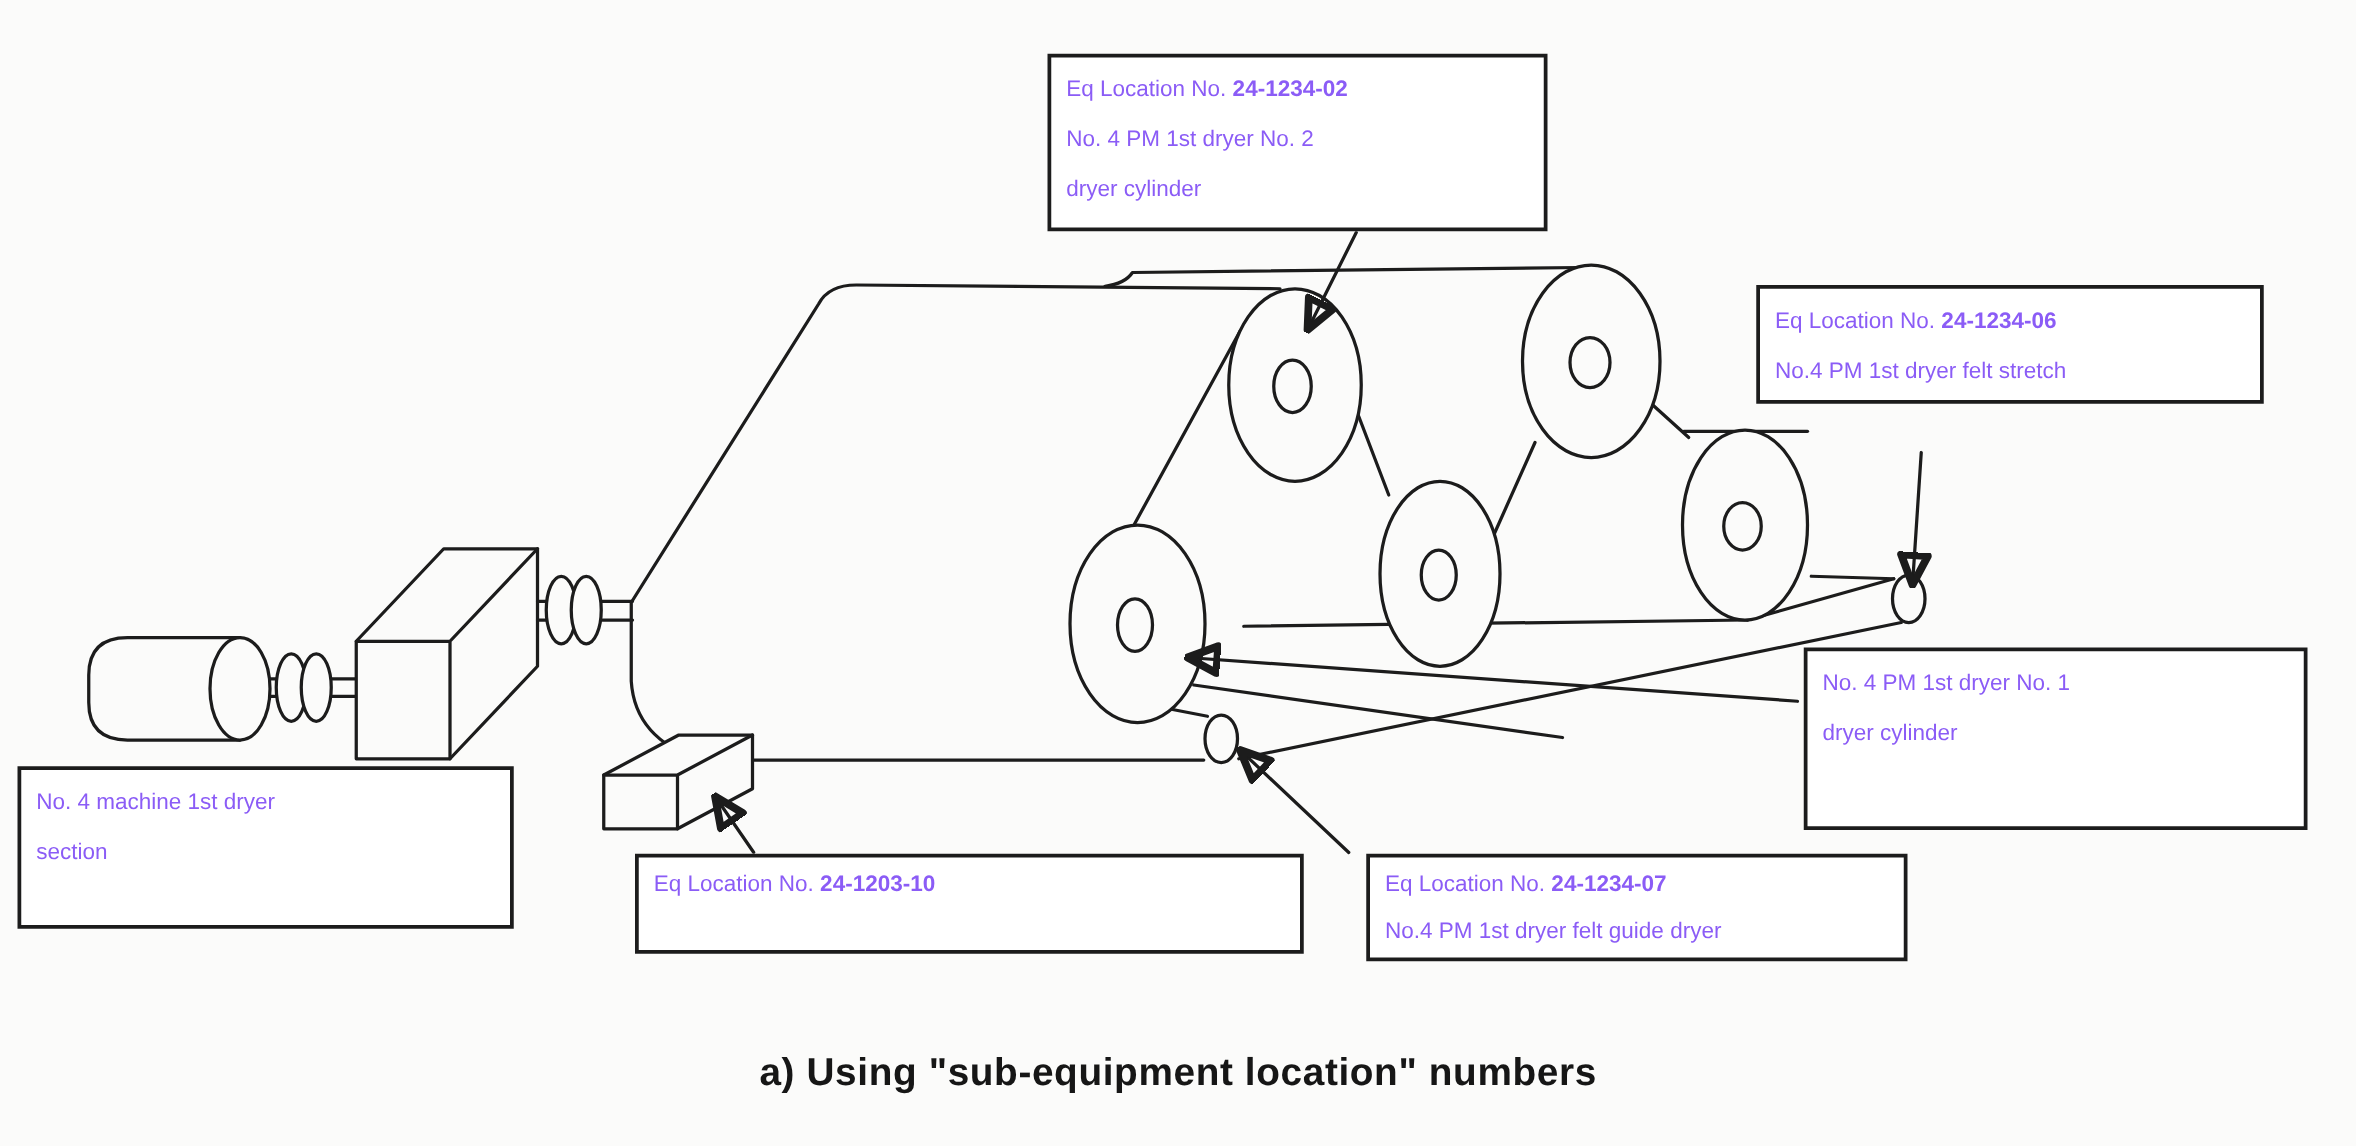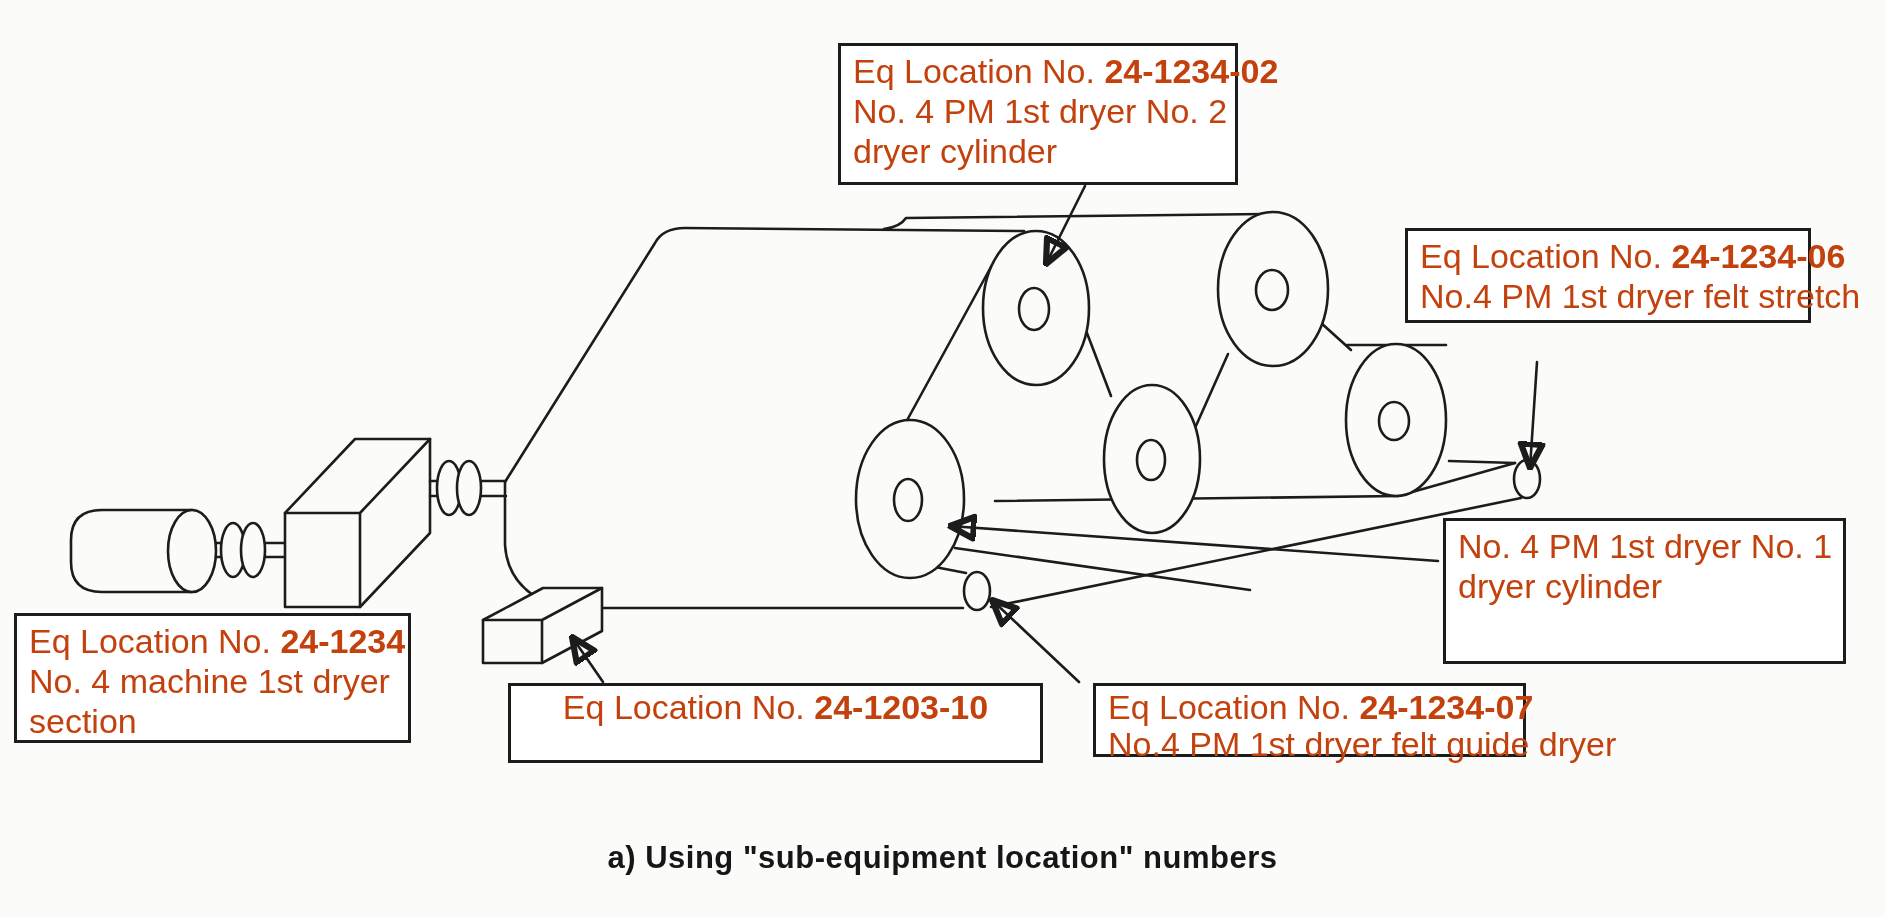--- a/index.html
+++ b/index.html
@@ -23,27 +23,27 @@
     stroke:currentColor;stroke-width:2.6;fill:none;
     stroke-linecap:round;stroke-linejoin:round;
   }
   .stage svg .fillwhite{fill:var(--paper);}
   .label-box{
     position:absolute;
     background:var(--boxfill);
     border:3px solid var(--ink);
     box-sizing:border-box;
     padding:5px 12px 0 12px;
-    color:#c2410c;
-    font-size:34px;
+    color:#8b5cf6;
+    font-size:18px;
     line-height:40px;
     white-space:nowrap;
   }
   .label-box .num{font-weight:bold;}
-  .label-box.two-line{line-height:37px;padding-top:3px;text-align:center;}
+  .label-box.two-line{line-height:37px;padding-top:3px;}
   .caption{
     position:absolute;
     left:0;top:840px;width:1885px;
     text-align:center;
     font-size:31px;
     font-weight:bold;
     color:#161616;
     letter-spacing:0.5px;
   }
 </style>
@@ -148,34 +148,33 @@
     <div>No. 4 PM 1st dryer No. 2</div>
     <div>dryer cylinder</div>
   </div>
 
   <div class="label-box" style="left:1405px;top:228px;width:406px;height:95px;">
     <div><span>Eq Location No. </span><span class="num">24-1234-06</span></div>
     <div>No.4 PM 1st dryer felt stretch</div>
   </div>
 
   <div class="label-box" style="left:14px;top:613px;width:397px;height:130px;">
-    <div><span>Eq Location No. </span><span class="num">24-1234</span></div>
     <div>No. 4  machine 1st dryer</div>
     <div>section</div>
   </div>
 
   <div class="label-box two-line" style="left:508px;top:683px;width:535px;height:80px;">
     <div><span>Eq Location No. </span><span class="num">24-1203-10</span></div>
   </div>
 
   <div class="label-box" style="left:1443px;top:518px;width:403px;height:146px;">
     <div>No. 4 PM 1st dryer No. 1</div>
     <div>dryer cylinder</div>
   </div>
 
-  <div class="label-box two-line" style="left:1093px;top:683px;width:433px;height:74px;">
+  <div class="label-box two-line" style="left:1093px;top:683px;width:433px;height:86px;">
     <div><span>Eq Location No. </span><span class="num">24-1234-07</span></div>
     <div>No.4 PM 1st dryer felt guide dryer</div>
   </div>
 
   <div class="caption">a) Using "sub-equipment location" numbers</div>
 
 </div>
 
 </body></html>

